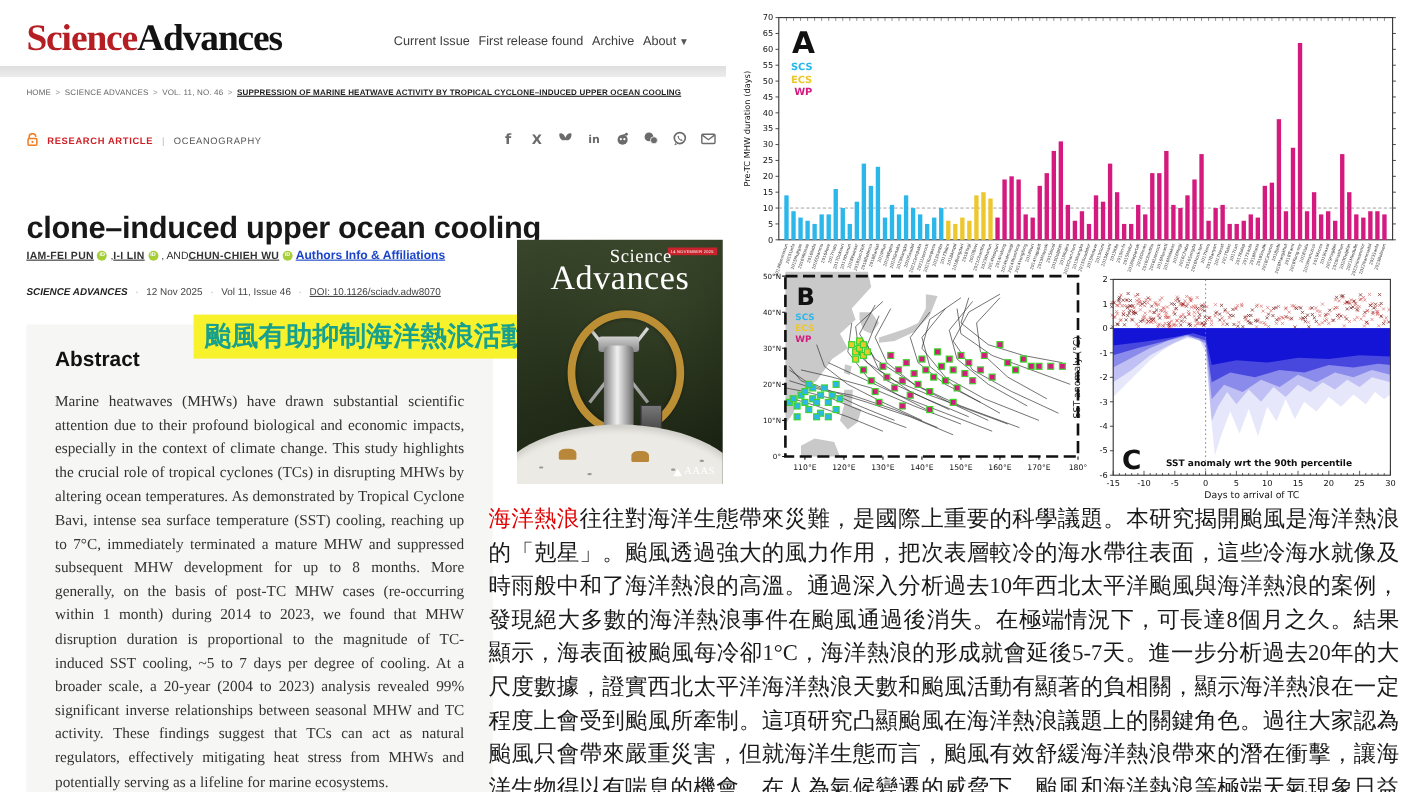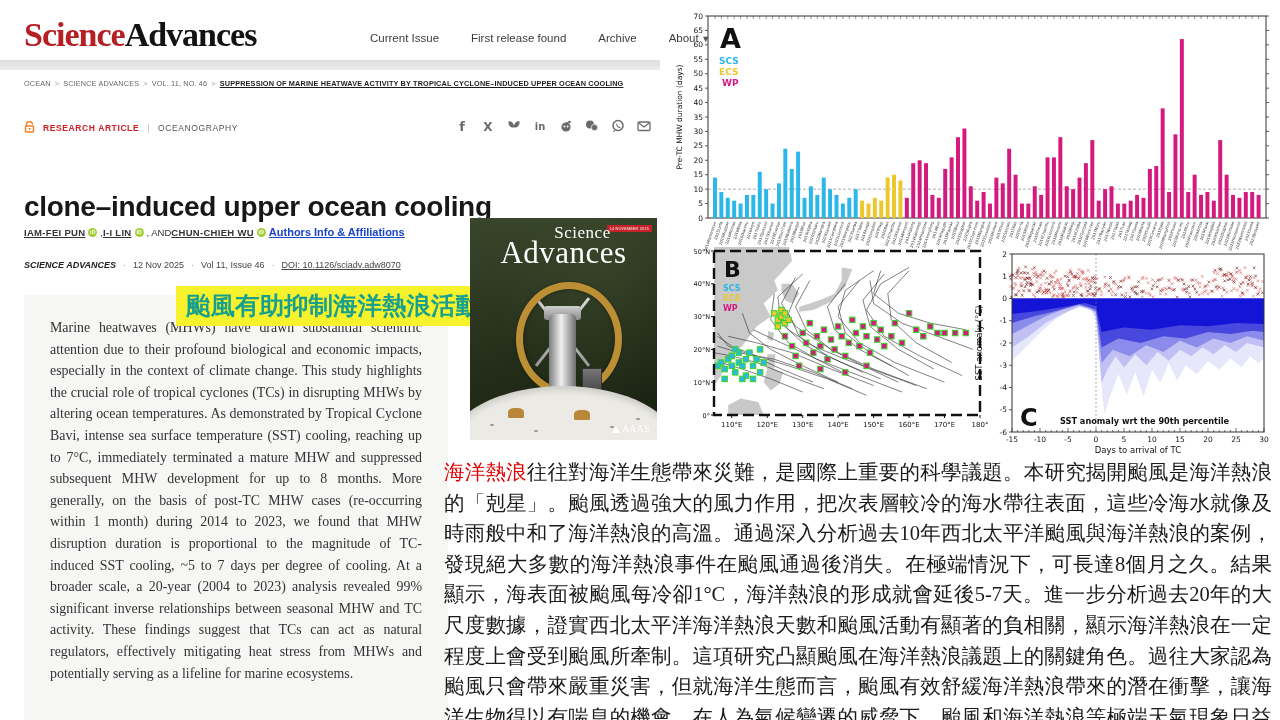--- a/index.html
+++ b/index.html
@@ -5,21 +5,21 @@
   html,body{margin:0;padding:0;}
   body{width:1280px;height:720px;position:relative;background:#ffffff;overflow:hidden;
        font-family:"Liberation Sans",sans-serif;color:#222;}
   .abs{position:absolute;}
 
   
   .logo{top:18px;left:24px;font-family:"Liberation Serif",serif;font-weight:700;
         font-size:34px;letter-spacing:-1px;line-height:1;}
   .logo .sci{color:#b51f24;}
   .logo .adv{color:#131313;}
-  .nav{top:32px;left:370px;display:flex;gap:32px;font-size:11.5px;color:#3c3c3c;}
+  .nav{top:32px;left:358px;display:flex;gap:8px;font-size:11.5px;color:#3c3c3c;}
   .nav-item{cursor:pointer;white-space:nowrap;}
   .chev{font-size:9px;color:#555;}
   .band{top:60px;left:0;width:660px;height:10px;background:linear-gradient(#dedede,#ececec);}
   .breadcrumb{top:79px;left:24px;width:620px;font-size:7.3px;color:#666;letter-spacing:.15px;white-space:nowrap;}
   .breadcrumb b{color:#1d1d1d;text-decoration:underline;}
   .crumb-sep{margin:0 4px;color:#999;}
 
   
   .metarow{top:121px;left:24px;display:flex;align-items:center;gap:8px;font-size:8.5px;letter-spacing:.6px;}
   .oa-icon{display:inline-block;}
@@ -99,21 +99,21 @@
 
 <nav class="abs nav" id="nav">
     <span class="nav-item">Current Issue</span>
     <span class="nav-item">First release found</span>
     <span class="nav-item">Archive</span>
     <span class="nav-item">About<span class="chev"> ▼</span></span>
   </nav>
 
 <div class="abs band"></div>
 
-<div class="abs breadcrumb" id="breadcrumb"><span>OCEAN</span><span class="crumb-sep">&gt;</span><span>SCIENCE ADVANCES</span><span class="crumb-sep">&gt;</span><span>VOL. 11, NO. 46</span><span class="crumb-sep">&gt;</span><b>SUPPRESSION OF MARINE HEATWAVE ACTIVITY BY TROPICAL CYCLONE–INDUCED UPPER OCEAN COOLING</b></div>
+<div class="abs breadcrumb" id="breadcrumb"><span>HOME</span><span class="crumb-sep">&gt;</span><span>SCIENCE ADVANCES</span><span class="crumb-sep">&gt;</span><span>VOL. 11, NO. 46</span><span class="crumb-sep">&gt;</span><b>SUPPRESSION OF MARINE HEATWAVE ACTIVITY BY TROPICAL CYCLONE–INDUCED UPPER OCEAN COOLING</b></div>
 
 <div class="abs metarow">
   <span class="oa-icon">
     <svg width="11" height="12" viewBox="0 0 11 12">
         <path d="M2.5 5V3.5a3 3 0 0 1 6 0" fill="none" stroke="#f47d20" stroke-width="1.4"></path>
         <rect x="1.5" y="5" width="8" height="6" rx="1" fill="none" stroke="#f47d20" stroke-width="1.4"></rect>
         <circle cx="5.5" cy="8" r="1" fill="#f47d20"></circle>
       </svg>
   </span>
   <span class="rtype">RESEARCH ARTICLE</span>
@@ -190,20 +190,21 @@
   <span class="pub-j">SCIENCE ADVANCES</span>
   <span class="dot">·</span>
   <span>12 Nov 2025</span>
   <span class="dot">·</span>
   <span>Vol 11, Issue 46</span>
   <span class="dot">·</span>
   <span class="doi">DOI: 10.1126/sciadv.adw8070</span>
 </div>
 
 <section class="abs abstract-box">
+  <h2 class="abstract-h">Abstract</h2>
   <p class="abstract-t">Marine heatwaves (MHWs) have drawn substantial scientific attention due to their profound biological and economic impacts, especially in the context of climate change. This study highlights the crucial role of tropical cyclones (TCs) in disrupting MHWs by altering ocean temperatures. As demonstrated by Tropical Cyclone Bavi, intense sea surface temperature (SST) cooling, reaching up to 7°C, immediately terminated a mature MHW and suppressed subsequent MHW development for up to 8 months. More generally, on the basis of post-TC MHW cases (re-occurring within 1 month) during 2014 to 2023, we found that MHW disruption duration is proportional to the magnitude of TC-induced SST cooling, ~5 to 7 days per degree of cooling. At a broader scale, a 20-year (2004 to 2023) analysis revealed 99% significant inverse relationships between seasonal MHW and TC activity. These findings suggest that TCs can act as natural regulators, effectively mitigating heat stress from MHWs and potentially serving as a lifeline for marine ecosystems.</p>
 </section>
 
 <div class="abs banner">颱風有助抑制海洋熱浪活動!</div>
 
 <figure class="abs cover" style="margin:0;">
   <div class="datechip">14 NOVEMBER 2025</div>
   <div class="masthead">
     <span class="m1">Science</span>
     <span class="m2">Advances</span>

